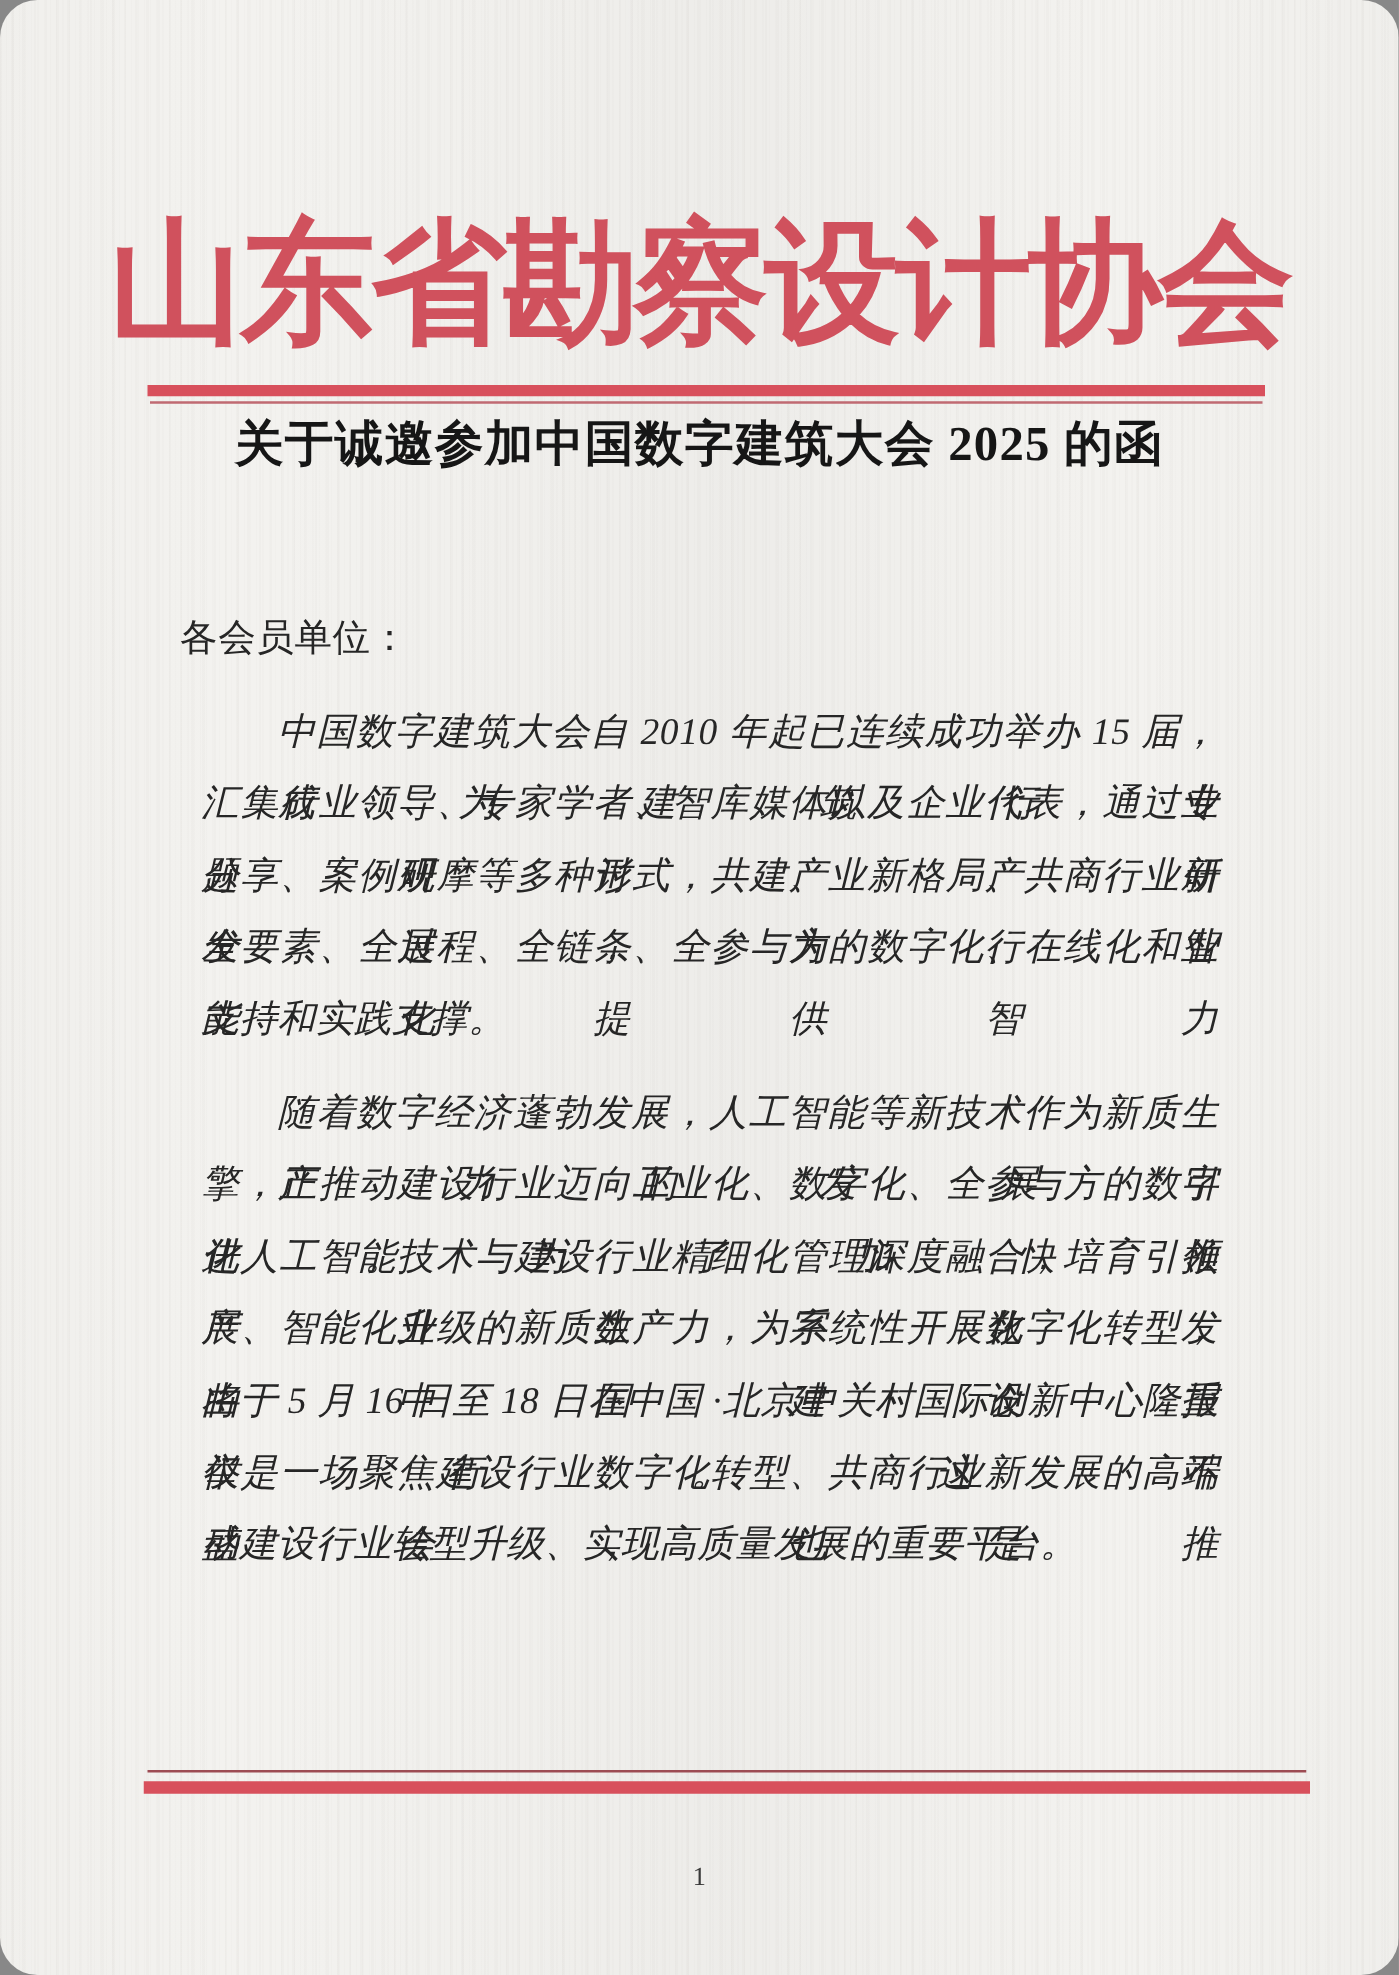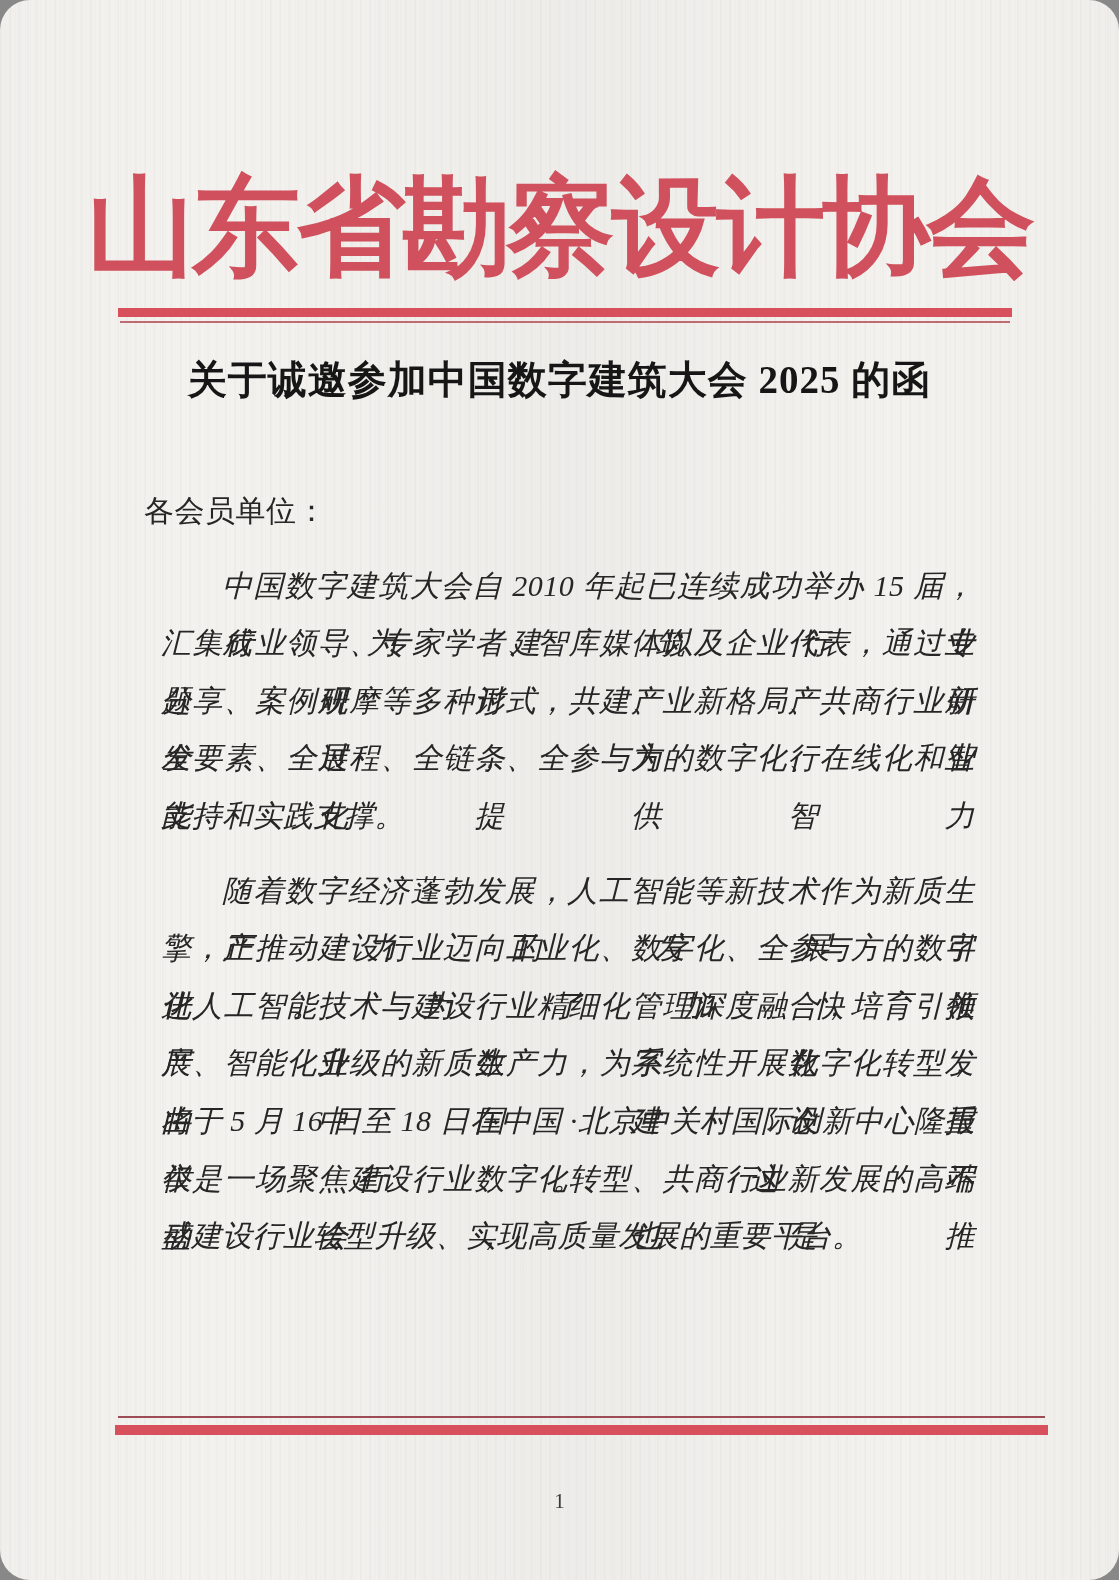--- a/index.html
+++ b/index.html
@@ -46,21 +46,21 @@
   .rule-top-thick {
     left: 118px; top: 308px; width: 894px; height: 9px;
     background: var(--rule-red, #d8505c);
   }
   .rule-top-thin {
     left: 120px; top: 321px; width: 890px; height: 2px;
     background: var(--rule-thin-red, #c06a72);
   }
   .letter-title {
     position: absolute;
-    top: 354px;
+    top: 330px;
     left: 0;
     width: 100%;
     margin: 0;
     text-align: center;
     font-size: 39px;
     line-height: 52px;
     font-weight: bold;
     letter-spacing: 1px;
     color: var(--ink, #161616);
     white-space: nowrap;

